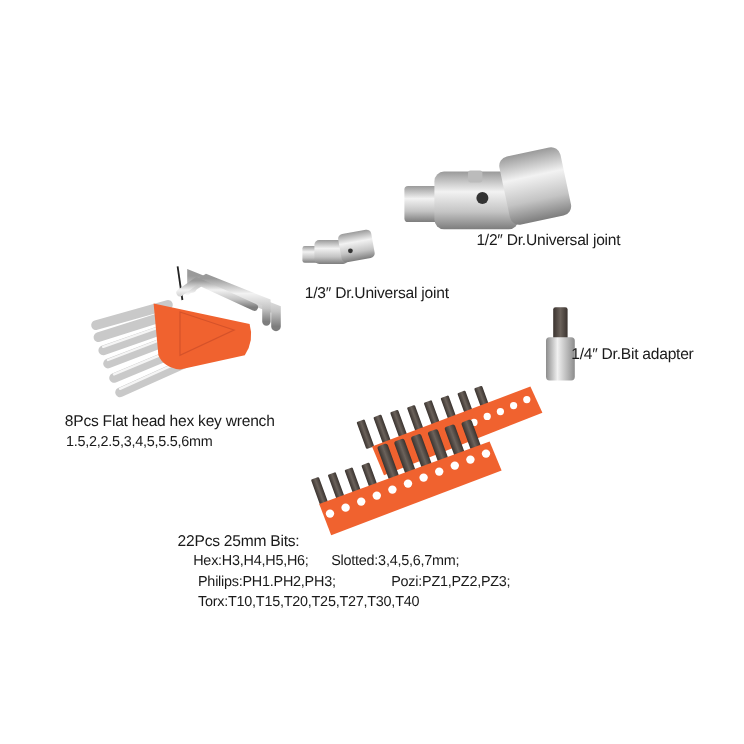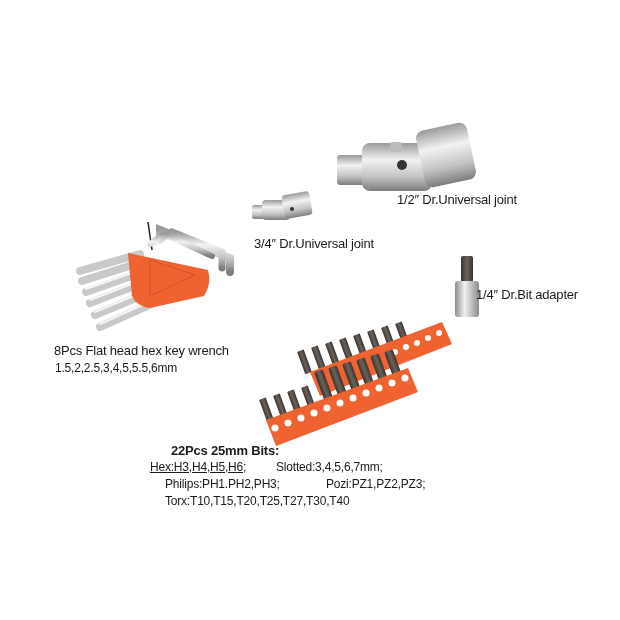--- a/index.html
+++ b/index.html
@@ -124,24 +124,24 @@
       <circle cx="353" cy="398" r="3.5"></circle>
         <circle cx="366" cy="393" r="3.5"></circle>
         <circle cx="379" cy="388" r="3.5"></circle>
       <circle cx="392" cy="383" r="3.5"></circle>
         <circle cx="405" cy="378" r="3.5"></circle>
     </g>
   </g>
 </svg>
 
 <div class="label lg" style="left:397px;top:192px;">1/2″ Dr.Universal joint</div>
-<div class="label lg" style="left:254px;top:236px;">3/4″ Dr.Universal joint</div>
+<div class="label lg" style="left:254px;top:236px;">1/3″ Dr.Universal joint</div>
 <div class="label lg" style="left:476px;top:287px;">1/4″ Dr.Bit adapter</div>
 
 <div class="label lg" style="left:54px;top:343px;">8Pcs Flat head hex key wrench</div>
 <div class="label sm" style="left:55px;top:361px;">1.5,2,2.5,3,4,5,5.5,6mm</div>
 
-<div class="label lg" style="left:171px;top:443px;font-weight:bold;">22Pcs 25mm Bits:</div>
-<div class="label sm" style="left:150px;top:460px;text-decoration:underline;">Hex:H3,H4,H5,H6;</div>
+<div class="label lg" style="left:148px;top:443px;">22Pcs 25mm Bits:</div>
+<div class="label sm" style="left:161px;top:460px;">Hex:H3,H4,H5,H6;</div>
 <div class="label sm" style="left:276px;top:460px;">Slotted:3,4,5,6,7mm;</div>
 <div class="label sm" style="left:165px;top:477px;">Philips:PH1.PH2,PH3;</div>
 <div class="label sm" style="left:294px;top:477px;padding-left:32px;">Pozi:PZ1,PZ2,PZ3;</div>
 <div class="label sm" style="left:165px;top:494px;">Torx:T10,T15,T20,T25,T27,T30,T40</div>
 
 </body></html>

